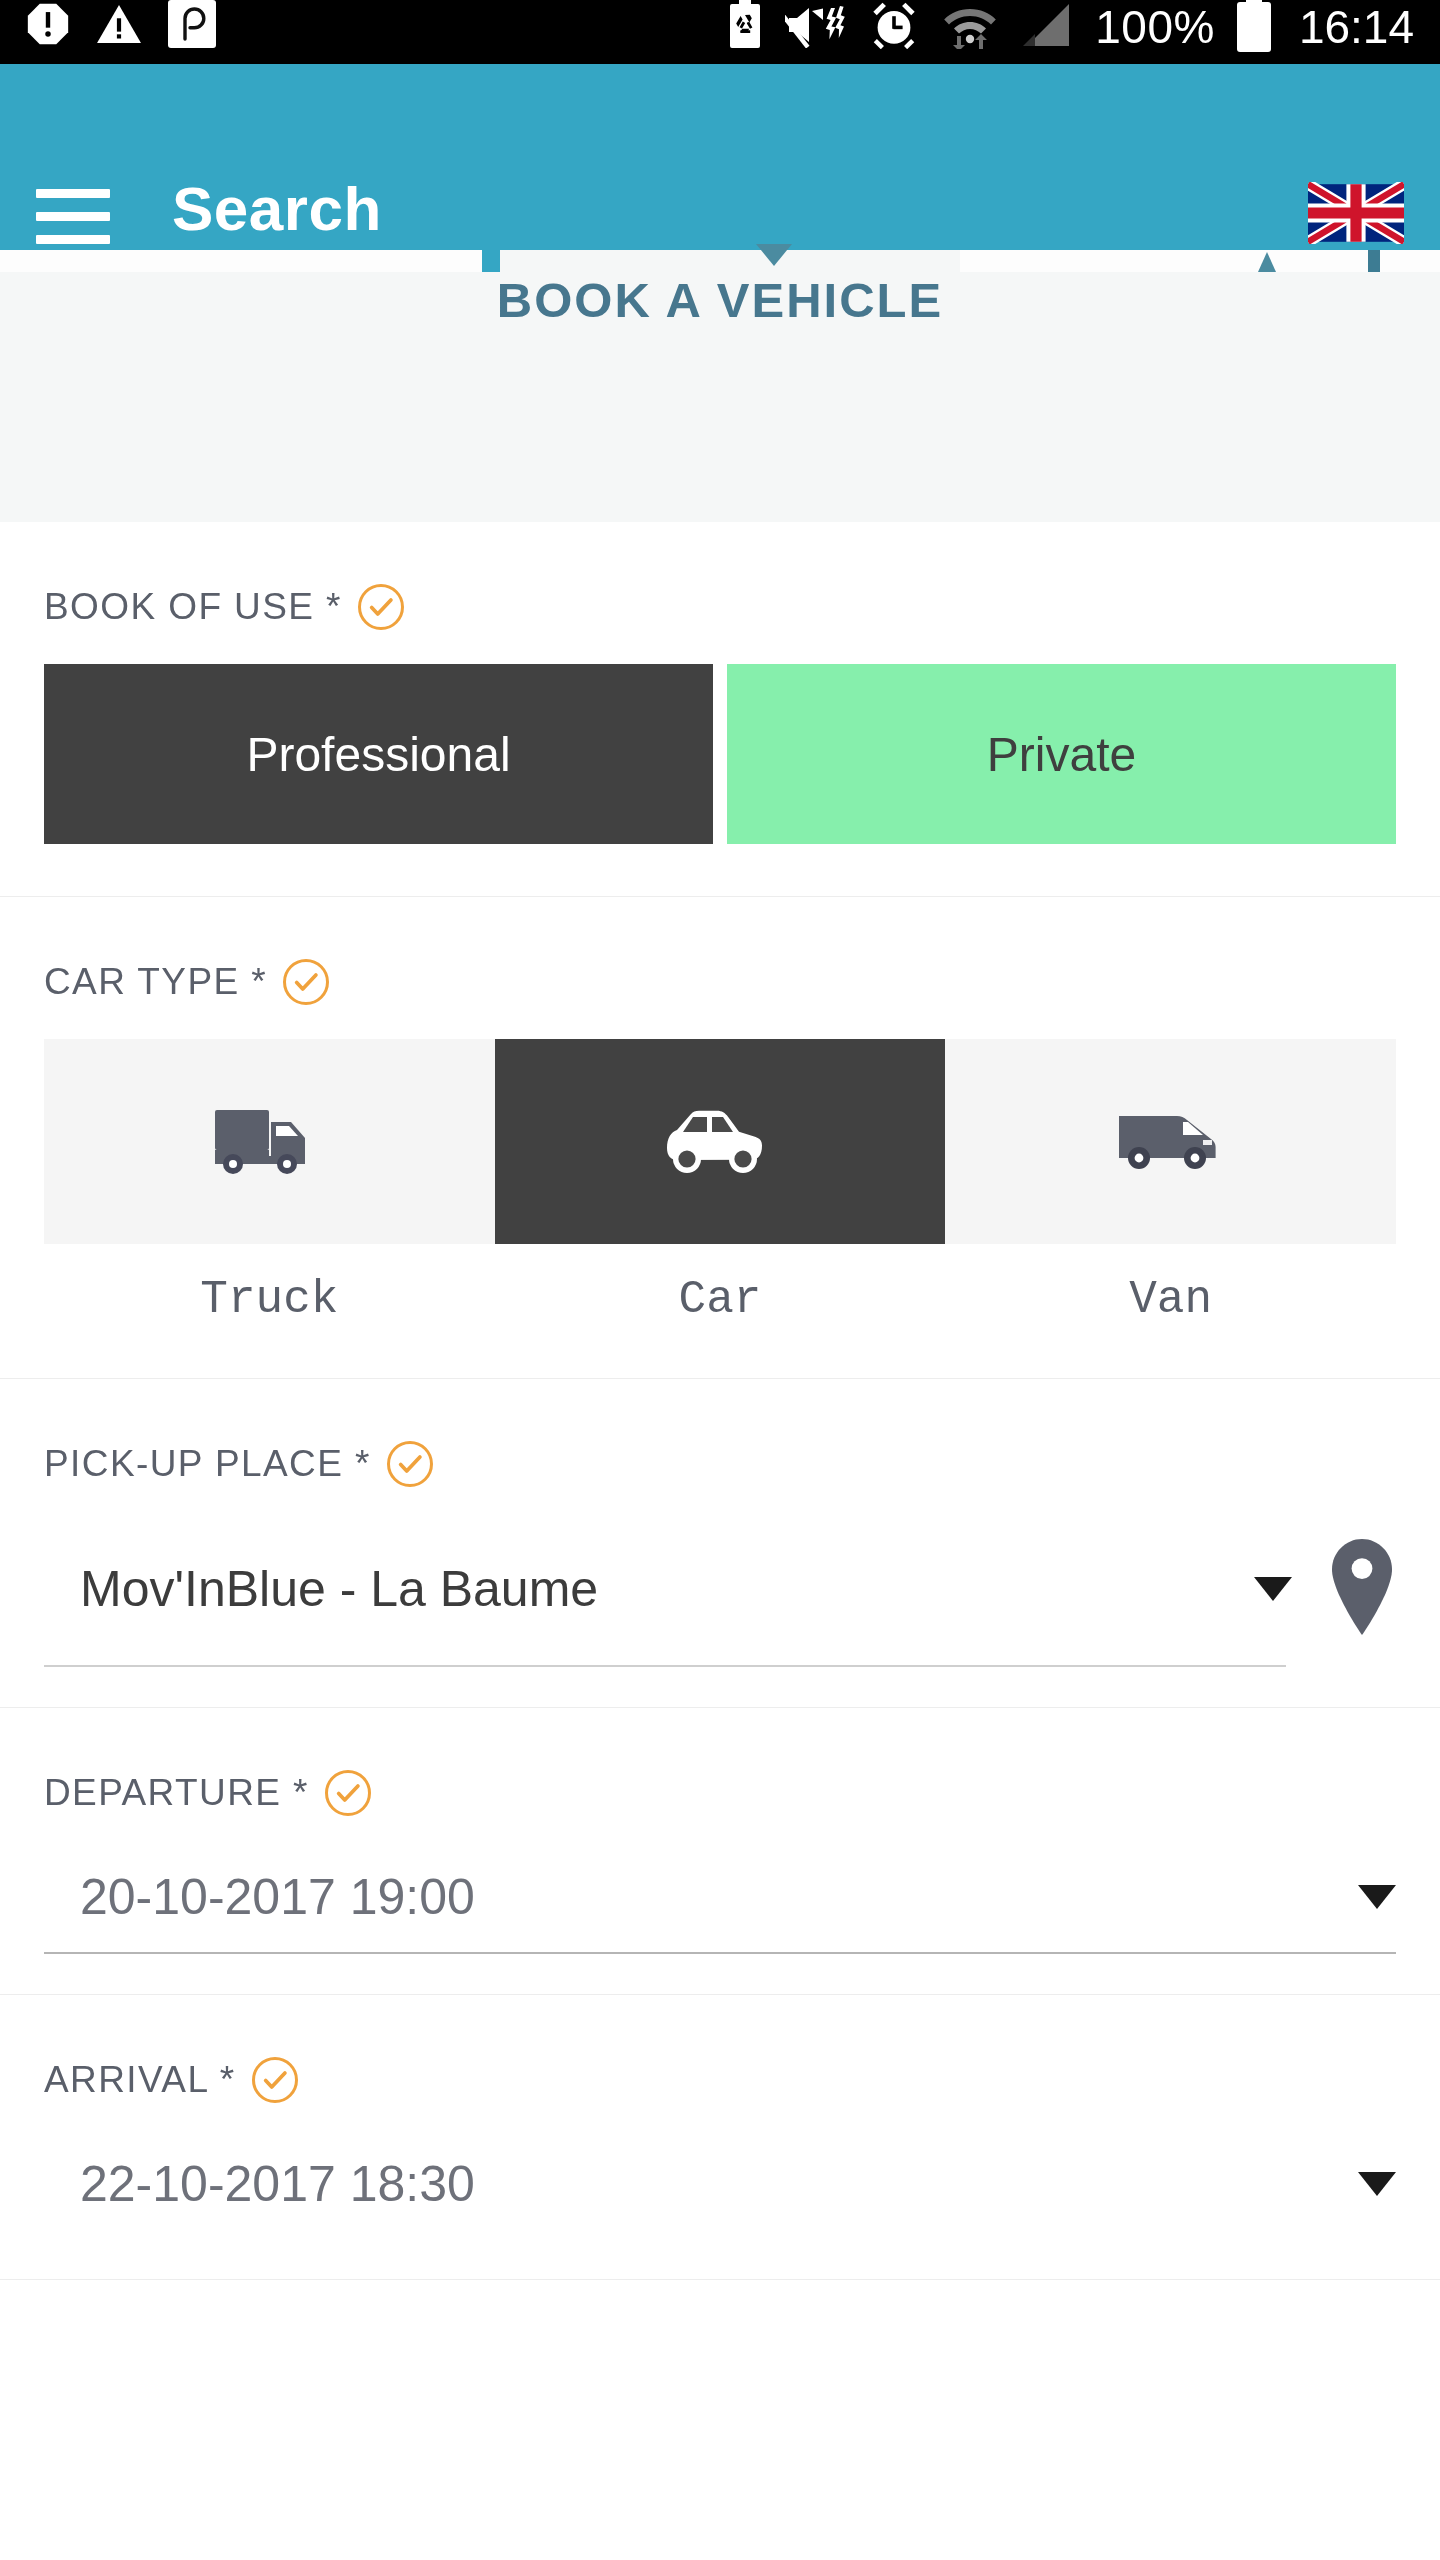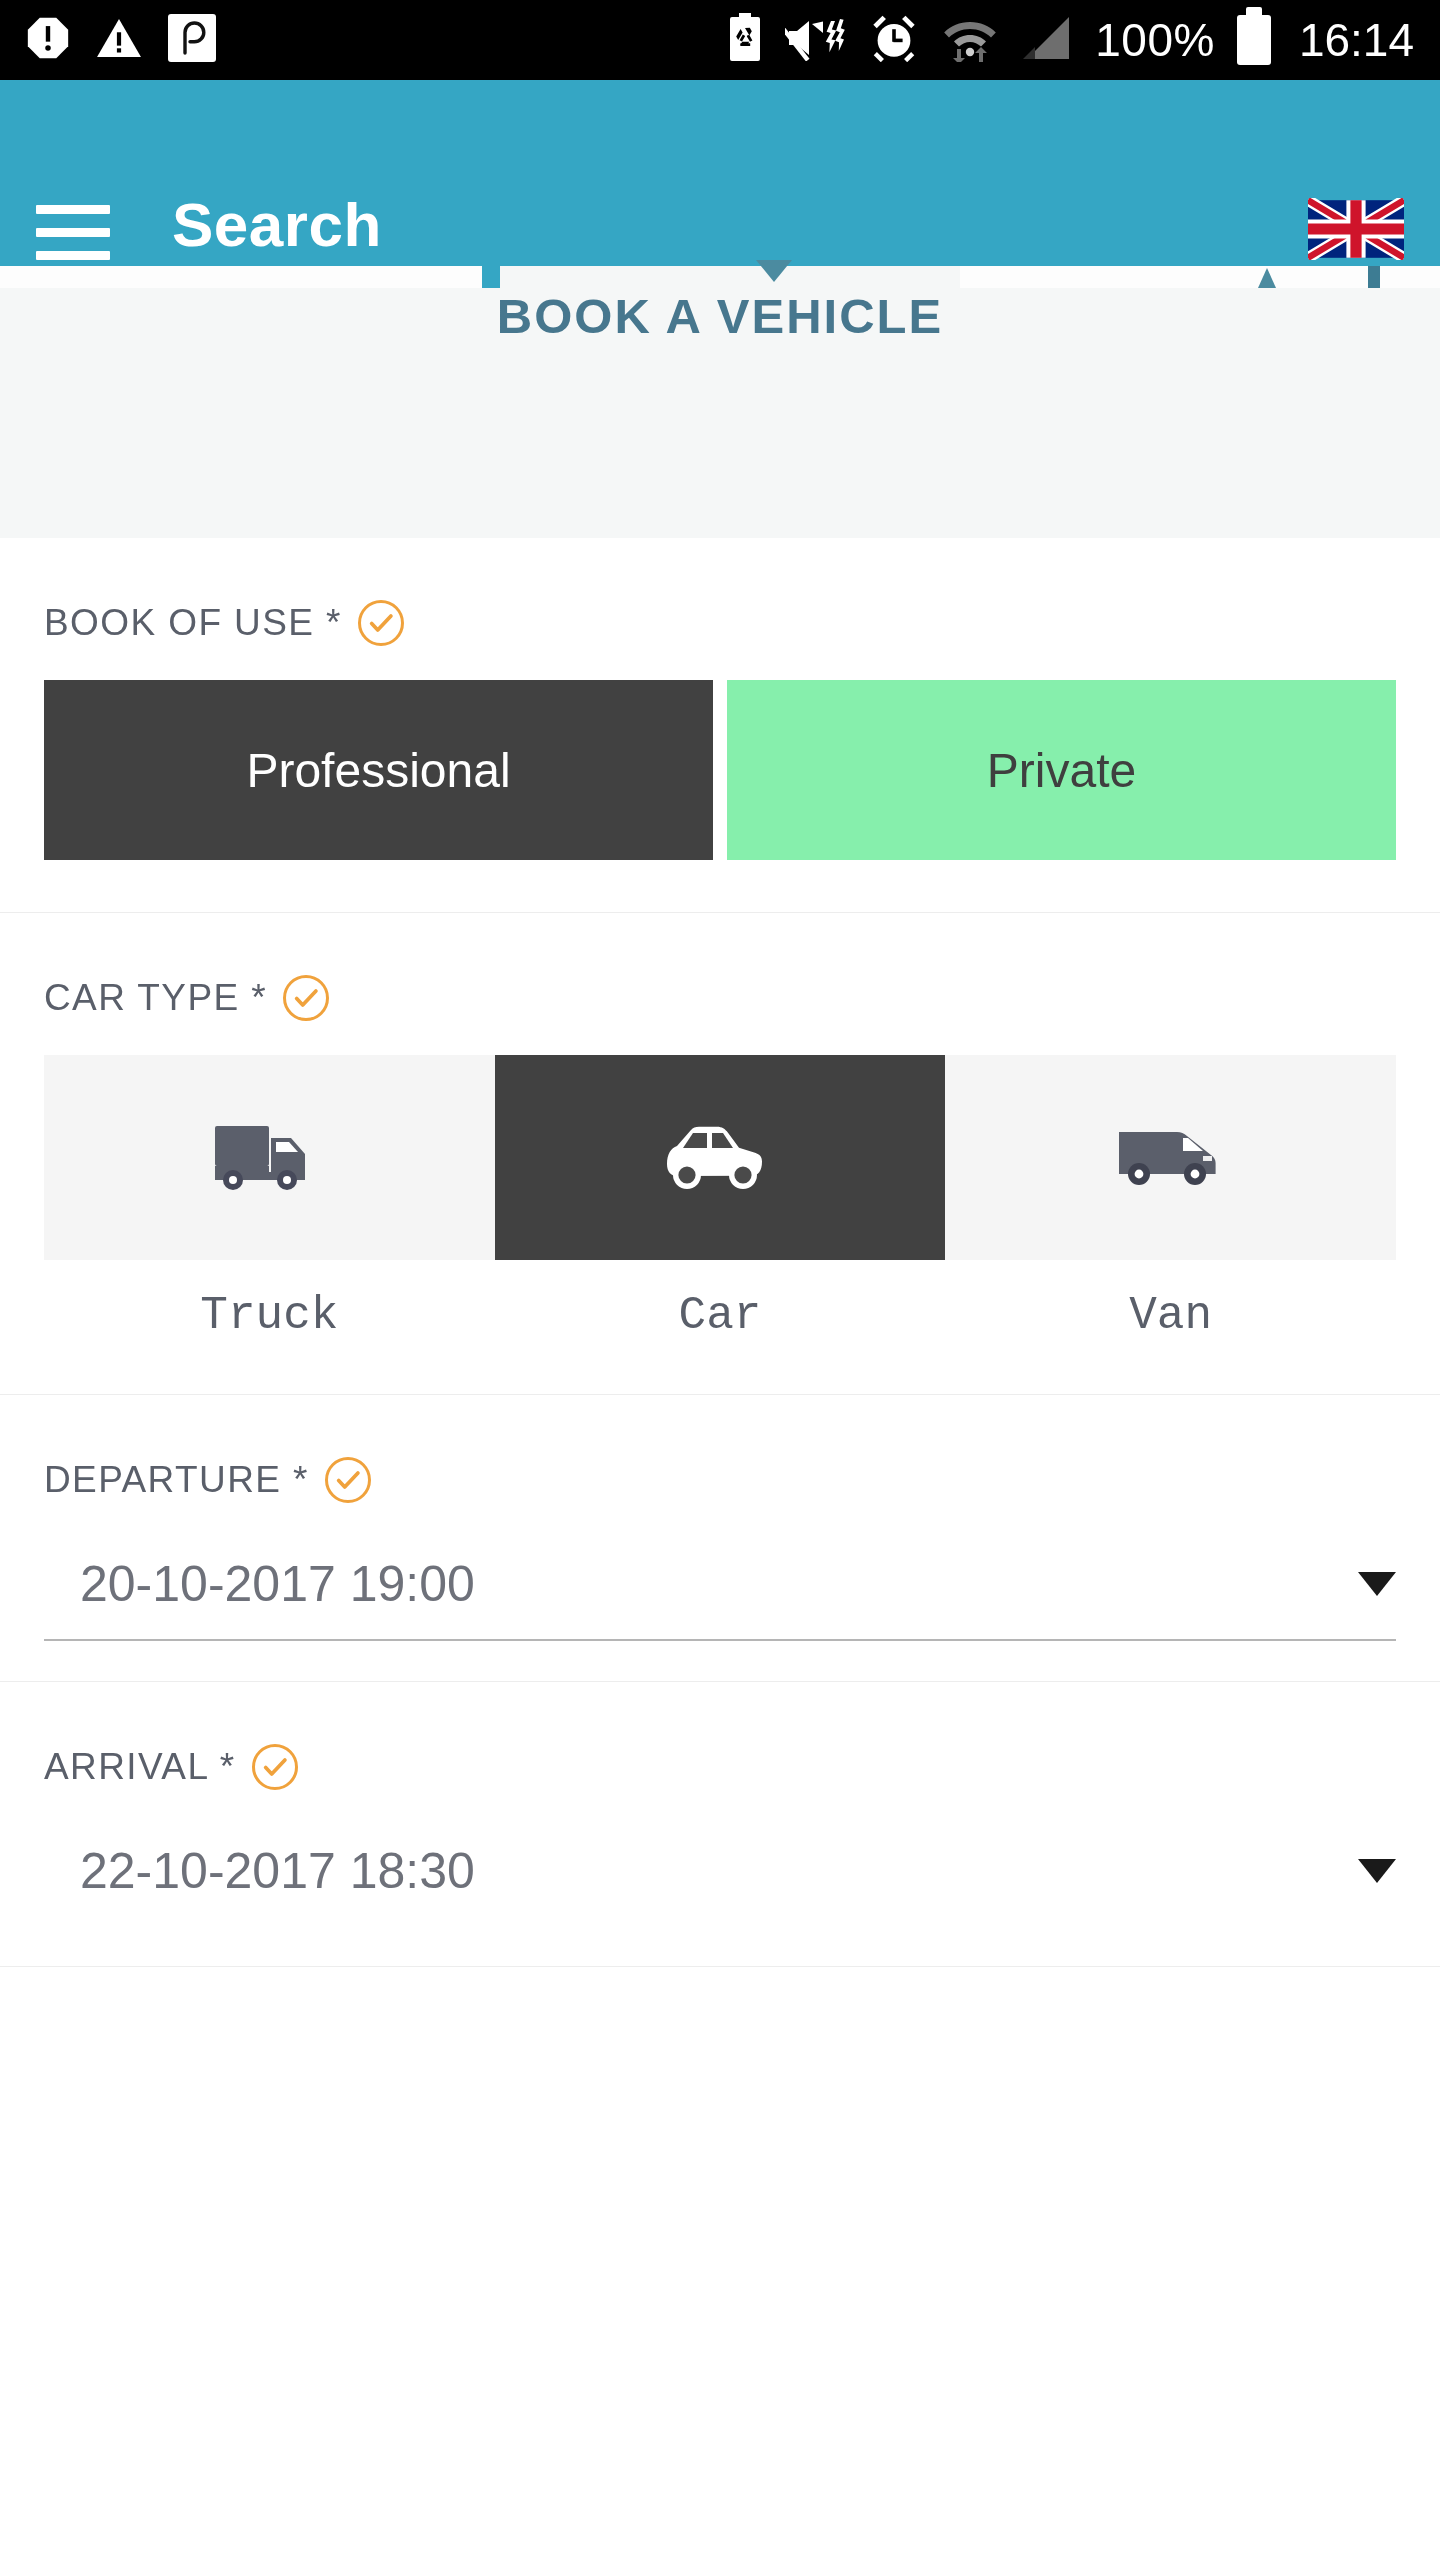--- a/index.html
+++ b/index.html
@@ -6,21 +6,21 @@
   html, body {
     width:1440px; height:2560px;
     background:#ffffff;
     font-family:"Liberation Sans", sans-serif;
     overflow:hidden;
   }
   #screen { position:relative; width:1440px; height:2560px; background:#fff; }
 
   
   .statusbar {
-    height:80px; background:#000; display:flex; align-items:center;
+    height:64px; background:#000; display:flex; align-items:flex-start;
     padding:0 26px; gap:0;
   }
   .sb-left { display:flex; align-items:center; gap:26px; }
   .sb-right { margin-left:auto; display:flex; align-items:center; gap:22px; }
   .sb-icon { display:block; }
   .sb-text { color:#fff; font-size:46px; letter-spacing:0.5px; line-height:1; }
   .sb-battery {
     position:relative; width:34px; height:50px; background:#fff; border-radius:3px;
   }
   .sb-battery::before {
@@ -289,20 +289,41 @@
                 <circle cx="42" cy="29" r="2.2" fill="#fff"></circle>
             </svg>
           </span>
         </div>
         <div class="ct-label">Van</div>
       </div>
 
     </div>
   </div>
 
+  <div class="section tight">
+    <div class="label-row">
+      <span class="lbl">PICK-UP PLACE *</span>
+      <span class="check-badge">
+        <svg width="28" height="28" viewBox="0 0 24 24">
+            <path d="M4 12.5l5.2 5.5L20.5 6" stroke="#F0A23C" stroke-width="3.2" fill="none" stroke-linecap="round" stroke-linejoin="round"></path>
+          </svg>
+      </span>
+    </div>
+    <div class="field">
+      <span class="field-value">Mov'InBlue - La Baume</span>
+      <span class="caret"></span>
+      <span class="pin">
+        <svg width="68" height="96" viewBox="0 0 17 24">
+            <path d="M8.5 0C4.4 0 1 3.4 1 7.6c0 5.6 7.5 16.4 7.5 16.4S16 13.2 16 7.6C16 3.4 12.6 0 8.5 0z" fill="#5b5f6b"></path>
+            <circle cx="8.5" cy="7.4" r="2.6" fill="#fff"></circle>
+          </svg>
+      </span>
+    </div>
+    <div class="underline short"></div>
+  </div>
 
   <div class="section tight">
     <div class="label-row">
       <span class="lbl">DEPARTURE *</span>
       <span class="check-badge">
         <svg width="28" height="28" viewBox="0 0 24 24">
             <path d="M4 12.5l5.2 5.5L20.5 6" stroke="#F0A23C" stroke-width="3.2" fill="none" stroke-linecap="round" stroke-linejoin="round"></path>
           </svg>
       </span>
     </div>

